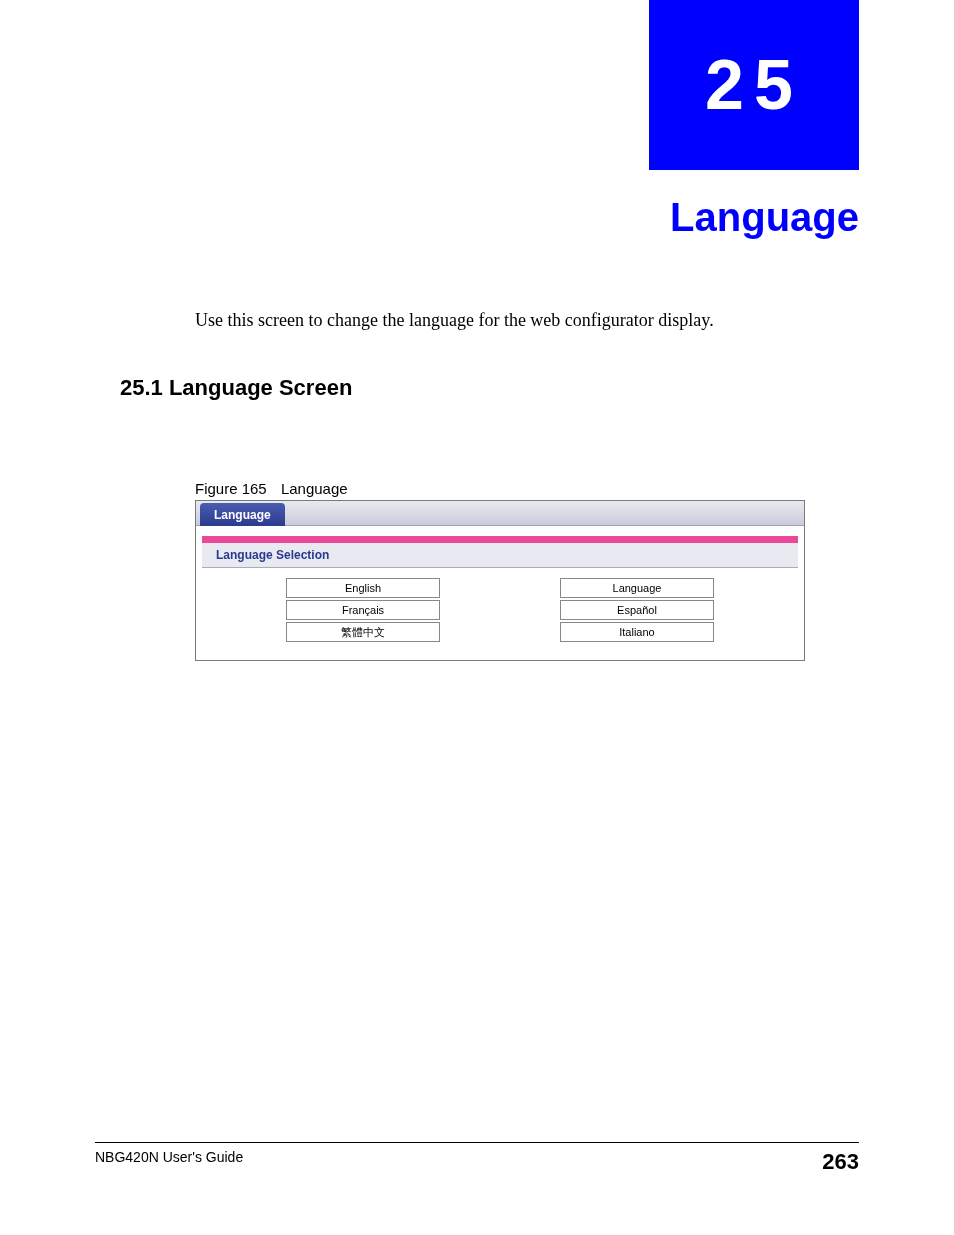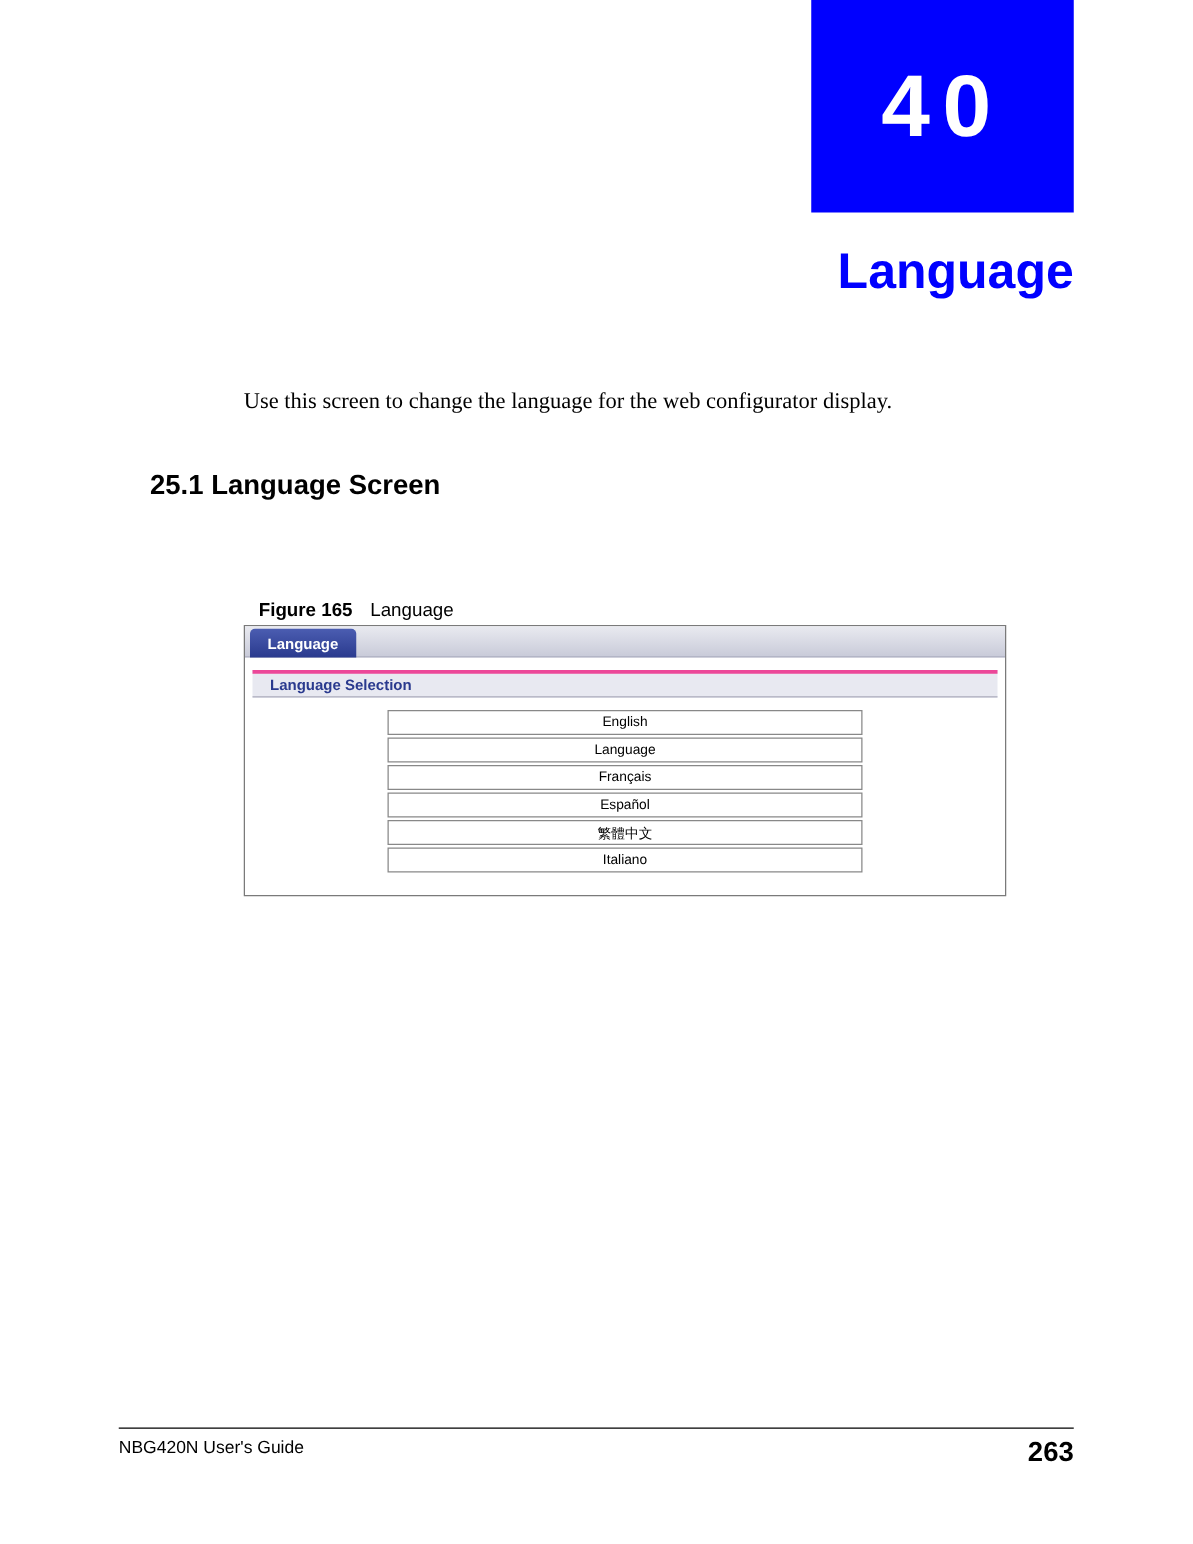--- a/index.html
+++ b/index.html
@@ -5,41 +5,41 @@
   * { box-sizing: border-box; margin: 0; padding: 0; }
   html, body { width: 954px; height: 1235px; background: #fff; font-family: "Times New Roman", Times, serif; color: #000; }
   .page { position: relative; width: 954px; height: 1235px; padding: 0 95px 0 95px; }
   .chapter-box { position: absolute; top: 0; right: 95px; width: 210px; height: 170px; background: #0000ff; display: flex; align-items: center; justify-content: center; }
   .chapter-num { color: #fff; font-family: Arial, Helvetica, sans-serif; font-weight: 700; font-size: 70px; letter-spacing: 10px; }
   .chapter-title { position: absolute; top: 195px; right: 95px; font-family: Arial, Helvetica, sans-serif; font-weight: 700; font-size: 40px; color: #0000ff; }
   .intro { position: absolute; top: 310px; left: 195px; right: 95px; font-size: 18px; }
   .section-heading { position: absolute; top: 375px; left: 120px; font-family: Arial, Helvetica, sans-serif; font-weight: 700; font-size: 22px; }
   .section-body { position: absolute; top: 418px; left: 195px; right: 95px; font-size: 18px; line-height: 1.25; }
   .figure-caption { position: absolute; top: 480px; left: 195px; font-family: Arial, Helvetica, sans-serif; font-size: 15px; }
-  .figure-caption .fig-label { font-weight: 700; margin-left: 12px; }
+  .figure-caption .fig-label { font-weight: 400; }
   .figure-caption .fig-title { font-weight: 400; margin-left: 10px; }
 
   .figure-box { position: absolute; top: 500px; left: 195px; width: 610px; border: 1px solid #7a7a7a; background: #fff; font-family: Verdana, Arial, sans-serif; font-size: 12px; }
   .tabbar { position: relative; height: 25px; background: linear-gradient(#e9eaf0, #c9cbd9); border-bottom: 1px solid #9fa1b7; }
   .tab { position: absolute; left: 4px; top: 2px; height: 23px; padding: 0 14px; background: linear-gradient(#4b5db1, #2a3a8e); color: #fff; font-weight: 700; font-size: 12px; display: flex; align-items: center; border-radius: 4px 4px 0 0; }
-  .section-bar { margin: 10px 6px 0 6px; height: 22px; background: #e8e9f1; border-top: 3px solid #ec4899; border-bottom: 1px solid #aab; display: flex; align-items: center; padding-left: 14px; color: #2a3a8e; font-weight: 700; font-size: 12px; }
-  .lang-grid { display: grid; grid-template-columns: 1fr; column-gap: 120px; row-gap: 2px; margin: 10px auto 18px auto; width: 380px; }
+  .section-bar { margin: 10px 6px 0 6px; height: 32px; background: #e8e9f1; border-top: 7px solid #ec4899; border-bottom: 1px solid #aab; display: flex; align-items: center; padding-left: 14px; color: #2a3a8e; font-weight: 700; font-size: 12px; }
+  .lang-grid { display: grid; grid-template-columns: 1fr 1fr; column-gap: 120px; row-gap: 2px; margin: 10px auto 18px auto; width: 428px; }
   .lang-btn { background: #fff; border: 1px solid #888; height: 20px; font-size: 11px; display: flex; align-items: center; justify-content: center; cursor: pointer; font-family: Verdana, Arial, sans-serif; }
 
   .footer { position: absolute; bottom: 60px; left: 95px; right: 95px; display: flex; justify-content: space-between; border-top: 1px solid #000; padding-top: 6px; font-family: Arial, Helvetica, sans-serif; }
   .footer-left { font-size: 14px; }
   .footer-right { font-size: 22px; font-weight: 700; margin-left: 44px; }
 </style>
 </head>
 <body>
 
 <div class="page">
 
   <div class="chapter-box">
-    <div class="chapter-num">40</div>
+    <div class="chapter-num">25</div>
   </div>
 
   <div class="chapter-title">Language</div>
 
   <div class="intro">Use this screen to change the language for the web configurator display.</div>
 
   <div class="section-heading">25.1  Language Screen</div>
 
 
   <div class="figure-caption">

